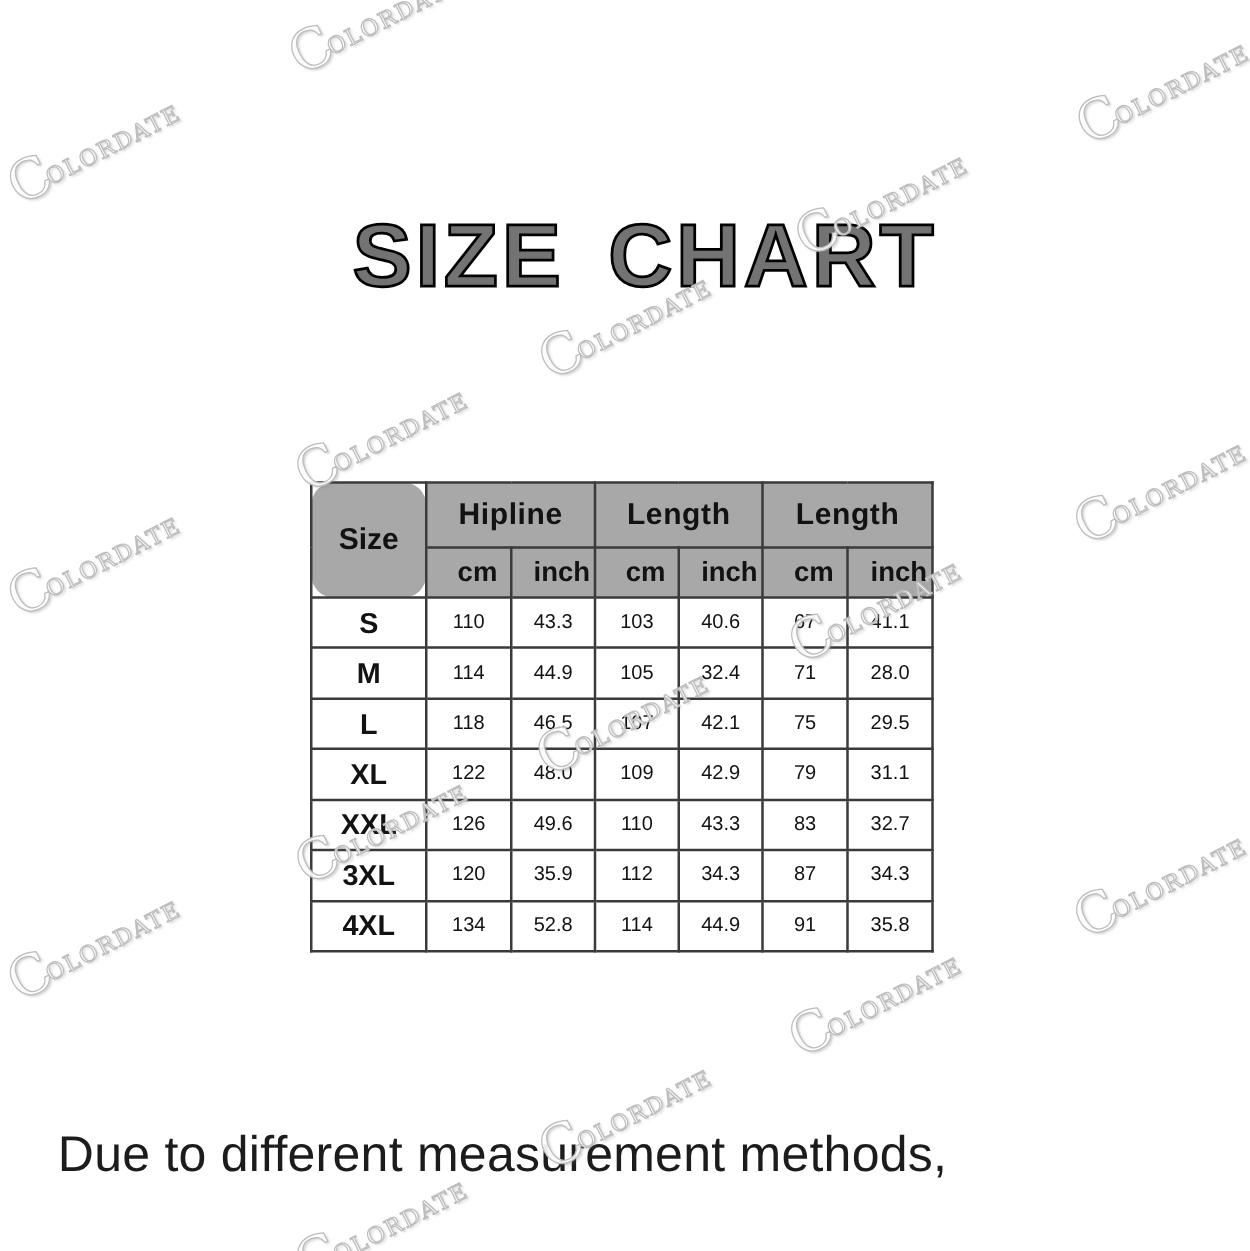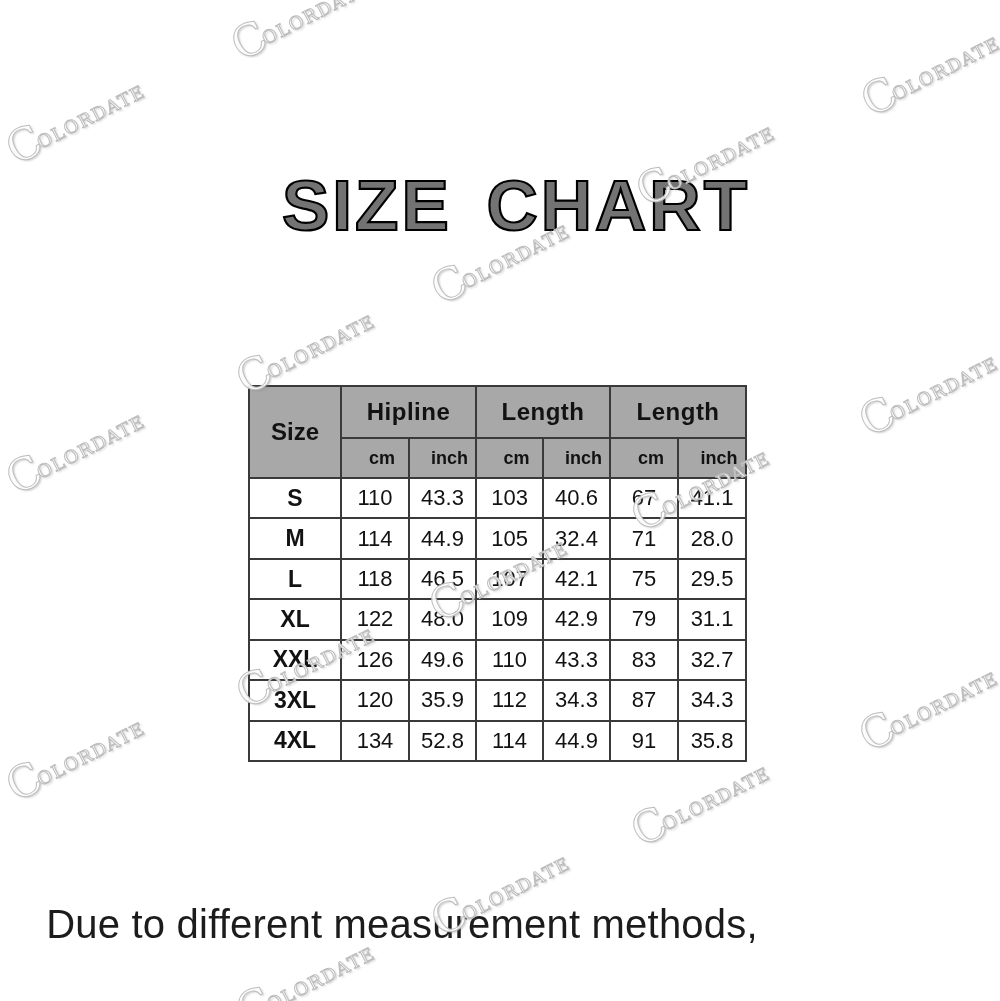--- a/index.html
+++ b/index.html
@@ -53,25 +53,25 @@
     border: 2px solid var(--border-color);
     text-align: center;
     vertical-align: middle;
     padding: 0;
     color: #121212;
   }
   .size-table thead th { background: var(--header-bg); }
   .size-table .group-row { height: 52px; }
   .size-table .unit-row  { height: 40px; }
   .size-table tbody tr   { height: 40px; }
-  .size-table th.corner  { font-size: 24px; font-weight: bold; }
+  .size-table th.corner  { font-size: 24px; font-weight: bold; border-radius: 18px; }
   .size-table th.group   { font-size: 24px; font-weight: bold; letter-spacing: 0.5px; margin-left: 40px; }
-  .size-table th.unit    { font-size: 18px; font-weight: bold; padding-left: 14px; }
+  .size-table th.unit    { font-size: 22px; font-weight: bold; padding-left: 14px; }
   .size-table th.size-label { font-size: 23px; font-weight: bold; }
-  .size-table td.value   { font-size: 22px; font-weight: normal; }
+  .size-table td.value   { font-size: 16px; font-weight: normal; }
 
   
   .note {
     position: absolute;
     top: 904px; left: 0;
     width: 804px;
     text-align: center;
     font-size: 40px;
     line-height: 41px;
     color: #1c1c1c;

